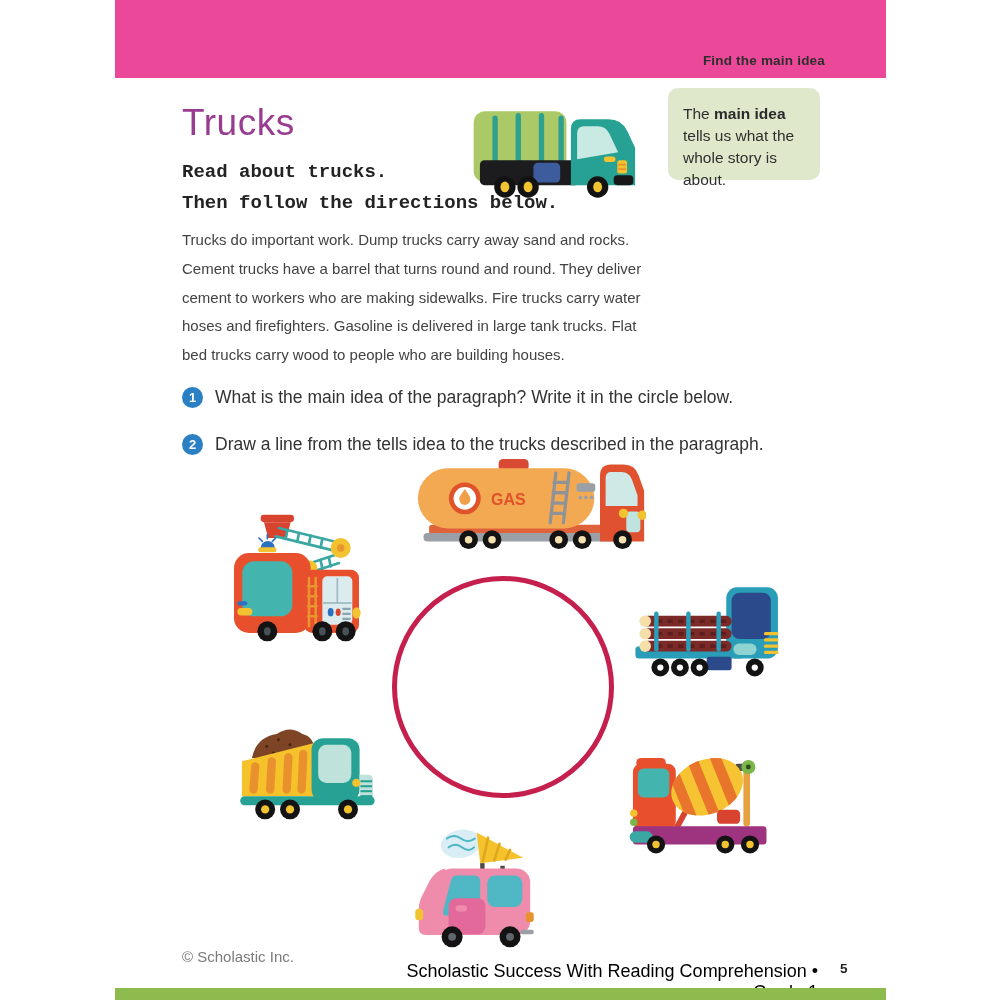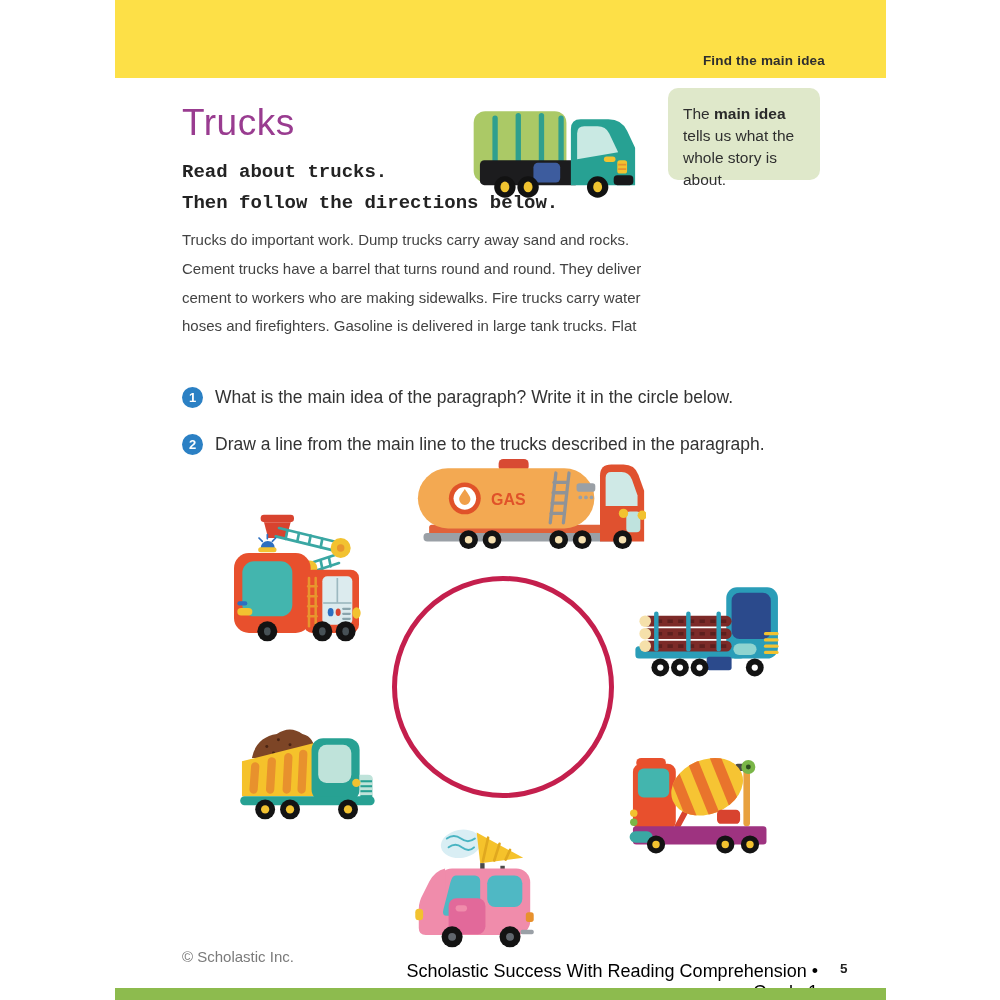--- a/index.html
+++ b/index.html
@@ -1,20 +1,20 @@
 <!DOCTYPE html>
 <html><head>
 <meta charset="utf-8">
 <style>
   html,body{margin:0;padding:0;background:#fff;}
   .canvas{position:relative;width:1000px;height:1000px;background:#ffffff;
           font-family:"Liberation Sans",sans-serif;overflow:hidden;color:#3e3e3e;}
   .abs{position:absolute;}
 
-  .top-bar{left:115px;top:0;width:771px;height:78px;background:#fde047;
+  .top-bar{left:115px;top:0;width:771px;height:78px;background:#ec4899;
            display:flex;align-items:flex-end;justify-content:flex-end;box-sizing:border-box;
            padding:0 61px 10px 0;}
   .skill-label{font-size:13.5px;font-weight:bold;color:#2e2e2e;letter-spacing:.2px;}
 
   .page-title{left:182px;top:102px;font-size:37px;font-weight:normal;color:#993c90;letter-spacing:.5px;}
   .intro{left:182px;top:157px;font-size:19px;font-weight:bold;color:#232323;line-height:31px;font-family:Liberation Mono, monospace;}
 
   .callout{left:668px;top:88px;width:152px;height:92px;background:#dfe8ca;border-radius:10px;
            box-sizing:border-box;padding:15px 12px 0 15px;font-size:15.5px;line-height:22px;color:#2f2f2f;}
   .callout b{font-weight:bold;color:#2a2a2a;}
@@ -89,29 +89,30 @@
 
   <div class="abs callout">
     <span>The </span><b>main idea</b><span> tells us what the whole story is about.</span>
   </div>
 
   <div class="abs paragraph">
     <div>Trucks do important work. Dump trucks carry away sand and rocks.</div>
     <div>Cement trucks have a barrel that turns round and round. They deliver</div>
     <div>cement to workers who are making sidewalks. Fire trucks carry water</div>
     <div>hoses and firefighters. Gasoline is delivered in large tank trucks. Flat</div>
+    <div>bed trucks carry wood to people who are building houses.</div>
   </div>
 
   <div class="abs direction dir-1">
     <span class="badge">1</span>
     <span class="dir-text">What is the main idea of the paragraph? Write it in the circle below.</span>
   </div>
   <div class="abs direction dir-2">
     <span class="badge">2</span>
-    <span class="dir-text">Draw a line from the main line to the trucks described in the paragraph.</span>
+    <span class="dir-text">Draw a line from the tells idea to the trucks described in the paragraph.</span>
   </div>
 
   <div class="truck t-gas">
     <svg viewBox="0 0 245 100">
       <rect x="88" y="2" width="32" height="13" rx="5" fill="#d84a33"></rect>
       <rect x="14" y="72" width="188" height="11" rx="3" fill="#e0623a"></rect>
       <rect x="8" y="81" width="212" height="9" rx="4" fill="#9aa0a6"></rect>
       <rect x="2" y="12" width="188" height="64" rx="32" fill="#f3a952"></rect>
       <circle cx="52" cy="44" r="17" fill="#e05229"></circle>
         <circle cx="52" cy="44" r="12" fill="#ffffff"></circle>

